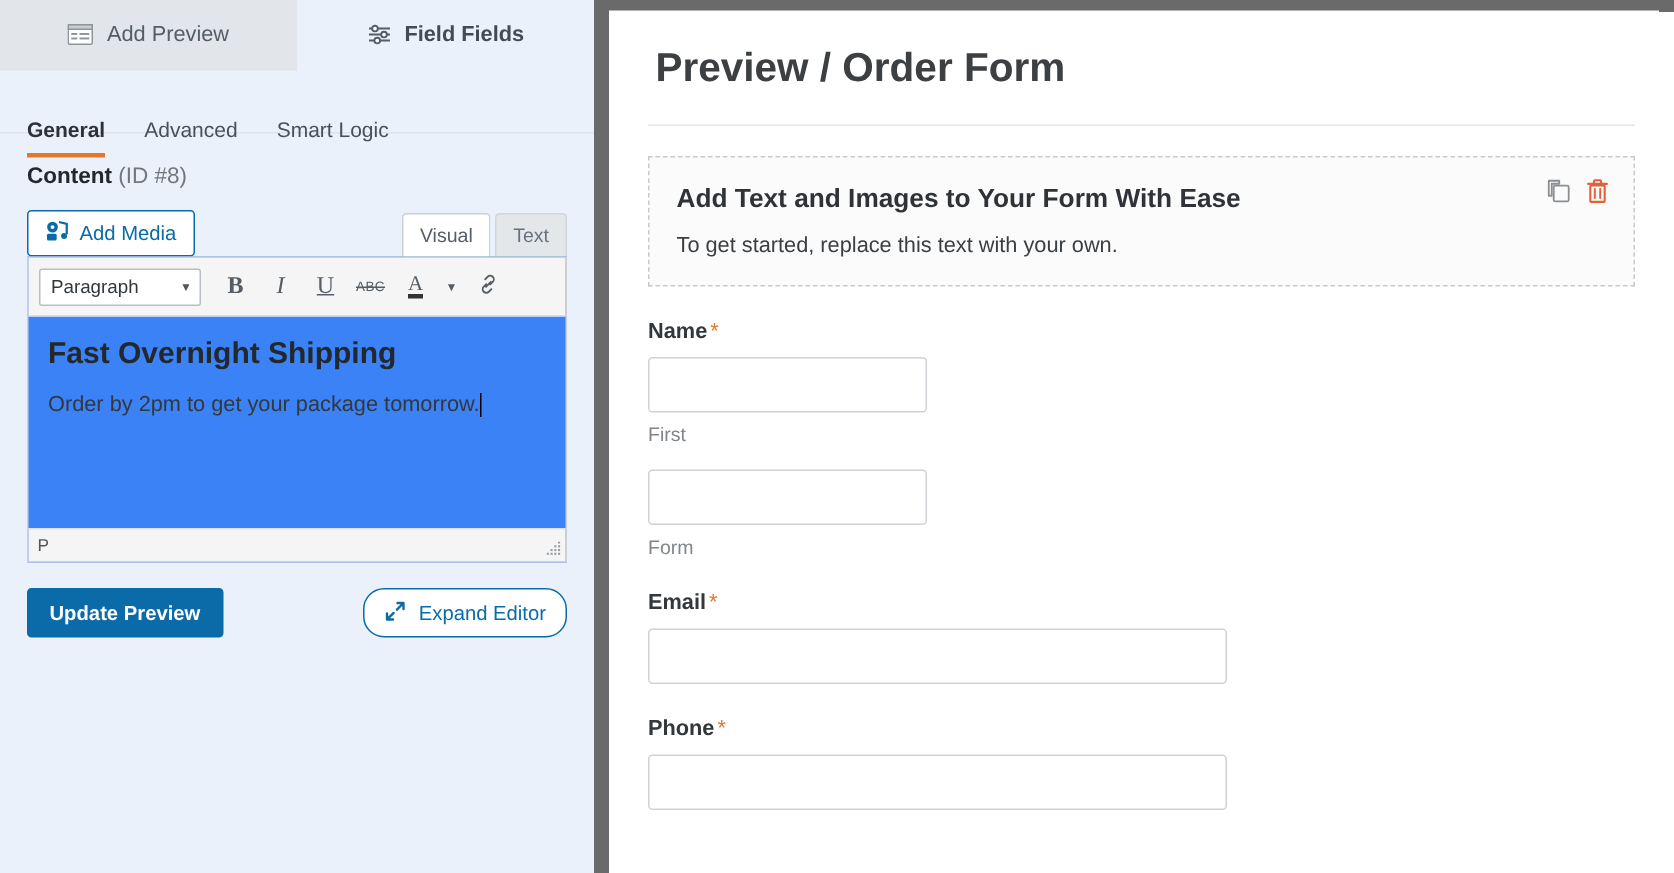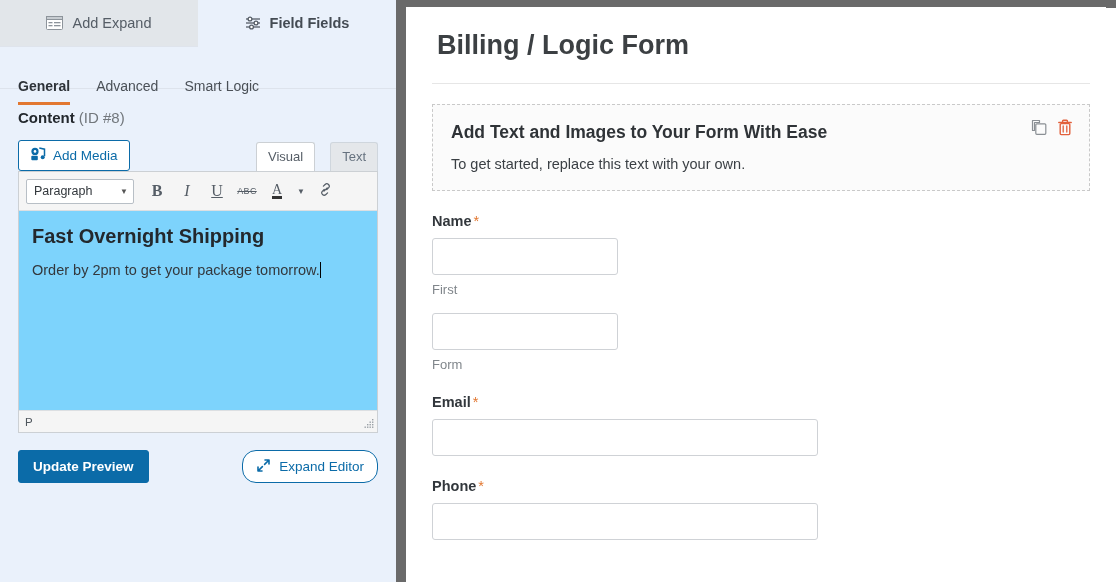--- a/index.html
+++ b/index.html
@@ -73,38 +73,38 @@
     display: inline-flex; align-items: center; gap: 7px;
     height: 31px; padding: 0 11px;
     border: 1px solid #0b6ba8;
     border-radius: 3px;
     background: #ffffff;
     color: #0b6ba8;
     font-size: 13.5px;
     cursor: pointer;
     white-space: nowrap;
   }
-  .vt-tabs { display: flex; align-items: flex-end; gap: 15px; margin-bottom: -1px; }
+  .vt-tabs { display: flex; align-items: flex-end; gap: 3px; margin-bottom: -1px; }
   .vt-tab {
     font-size: 13px;
     color: #66727f;
     padding: 6px 11px 7px 11px;
     border: 1px solid #cfd6dd;
     border-bottom: none;
     border-radius: 3px 3px 0 0;
     background: #e4e7ea;
     cursor: pointer;
     line-height: 1.2;
   }
   .vt-tab.active { background: #ffffff; color: #555d66; border-color: #ccd0d4; }
 
   .editor-box {
     border: 1px solid #ccd0d4;
-    background: #7dd3fc;
-    height: 262px;
+    background: #3b82f6;
+    height: 204px;
     display: flex; flex-direction: column;
     position: relative;
   }
   .editor-toolbar {
     height: 39px;
     border-bottom: 1px solid #dcdfe2;
     background: #f5f5f5;
     display: flex; align-items: center;
     gap: 2px;
     padding: 0 7px;
@@ -250,21 +250,21 @@
         <span class="tab-ico">
           <svg width="17" height="14" viewBox="0 0 17 14">
             <rect x="0.5" y="0.5" width="16" height="13" rx="1" fill="#fff" stroke="#8d949b"></rect>
             <rect x="0.5" y="0.5" width="16" height="3" fill="#c7ccd1" stroke="#8d949b"></rect>
             <rect x="2.5" y="6" width="4" height="1.3" fill="#8d949b"></rect>
             <rect x="8" y="6" width="6.5" height="1.3" fill="#8d949b"></rect>
             <rect x="2.5" y="9" width="4" height="1.3" fill="#8d949b"></rect>
             <rect x="8" y="9" width="6.5" height="1.3" fill="#8d949b"></rect>
           </svg>
         </span>
-        <span>Add Expand</span>
+        <span>Add Preview</span>
       </div>
       <div class="panel-tab active">
         <span class="tab-ico">
           <svg width="16" height="14" viewBox="0 0 16 14">
             <line x1="1" y1="3" x2="15" y2="3" stroke="#555d66" stroke-width="1.3"></line>
             <line x1="1" y1="7" x2="15" y2="7" stroke="#555d66" stroke-width="1.3"></line>
             <line x1="1" y1="11" x2="15" y2="11" stroke="#555d66" stroke-width="1.3"></line>
             <circle cx="5" cy="3" r="1.9" fill="#fff" stroke="#555d66" stroke-width="1.3"></circle>
             <circle cx="11" cy="7" r="1.9" fill="#fff" stroke="#555d66" stroke-width="1.3"></circle>
             <circle cx="6.5" cy="11" r="1.9" fill="#fff" stroke="#555d66" stroke-width="1.3"></circle>
@@ -382,21 +382,21 @@
         <span>Expand Editor</span>
       </div>
     </div>
   </div>
 
   <div class="divider"></div>
 
   <div class="right-panel">
     <div class="topbar-dark"></div>
 
-    <div class="form-title">Billing / Logic Form</div>
+    <div class="form-title">Preview / Order Form</div>
 
     <div class="html-block">
       <h3>Add Text and Images to Your Form With Ease</h3>
       <p>To get started, replace this text with your own.</p>
       <div class="block-ctrls">
         <span class="ctrl-ico">
           <svg width="17" height="17" viewBox="0 0 17 17">
             <path d="M1.5 1.5 h7 v2 h-5 v8 h-2 z" fill="none" stroke="#8a8f94" stroke-width="1.2" stroke-linejoin="round"></path>
             <rect x="4.8" y="4.8" width="10" height="10.5" rx="1" fill="none" stroke="#8a8f94" stroke-width="1.2"></rect>
           </svg>

